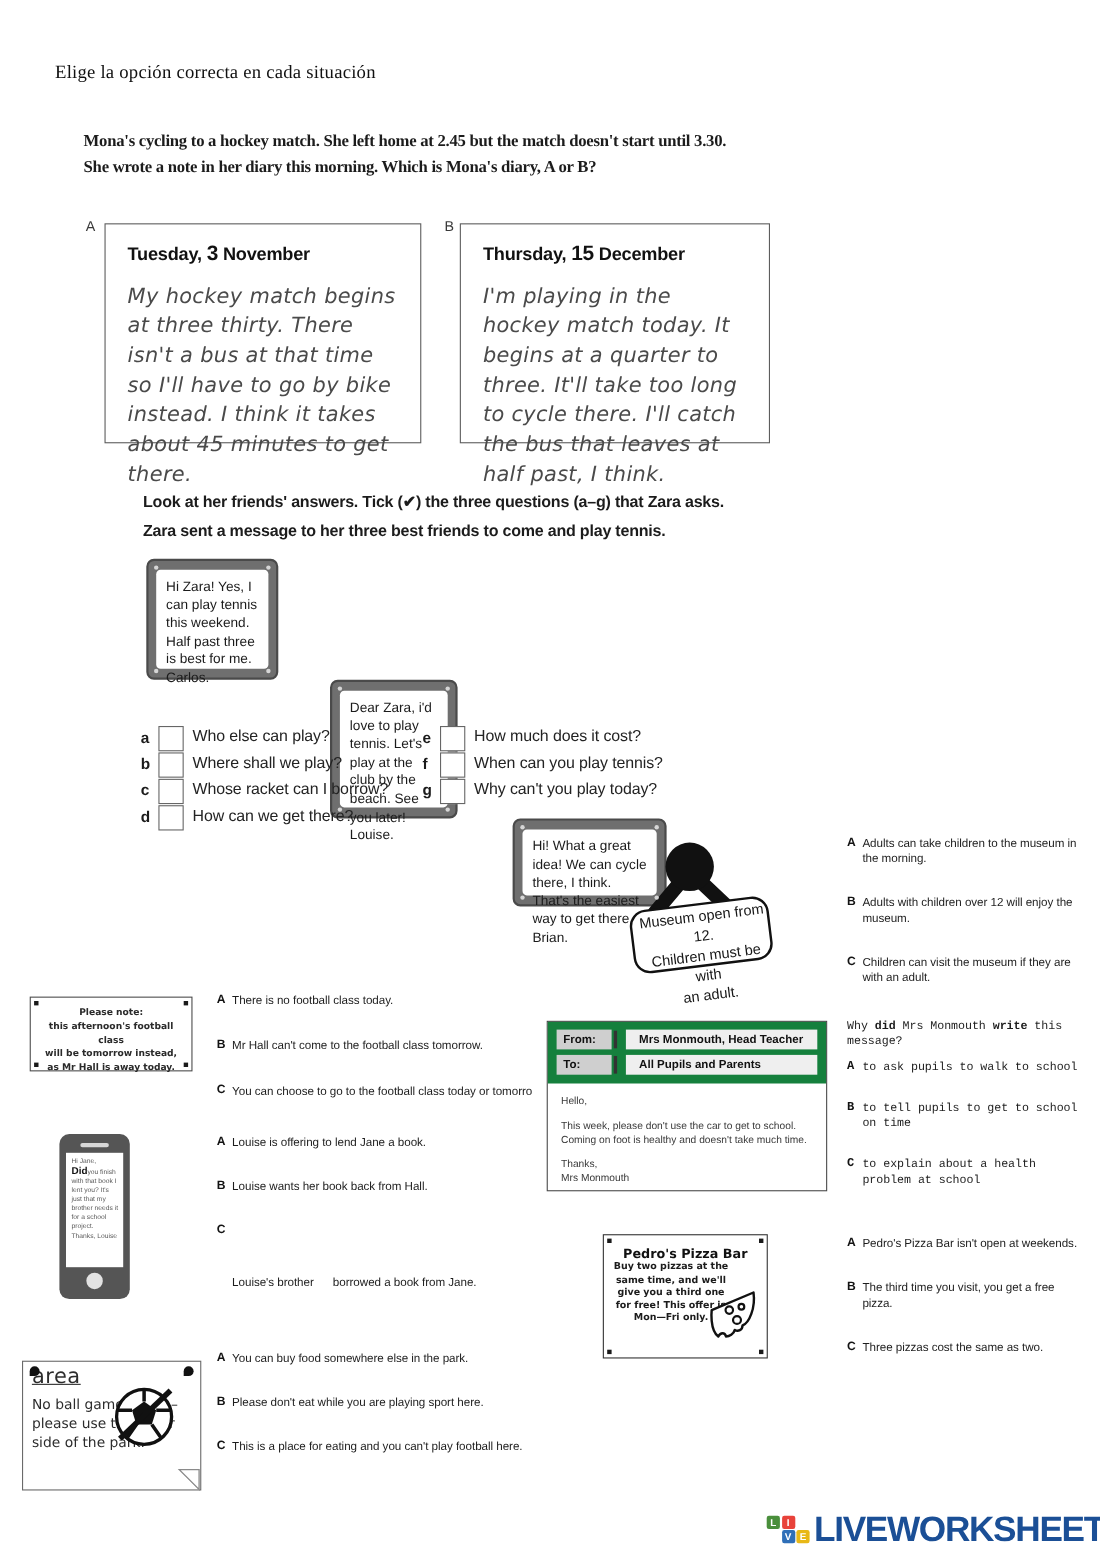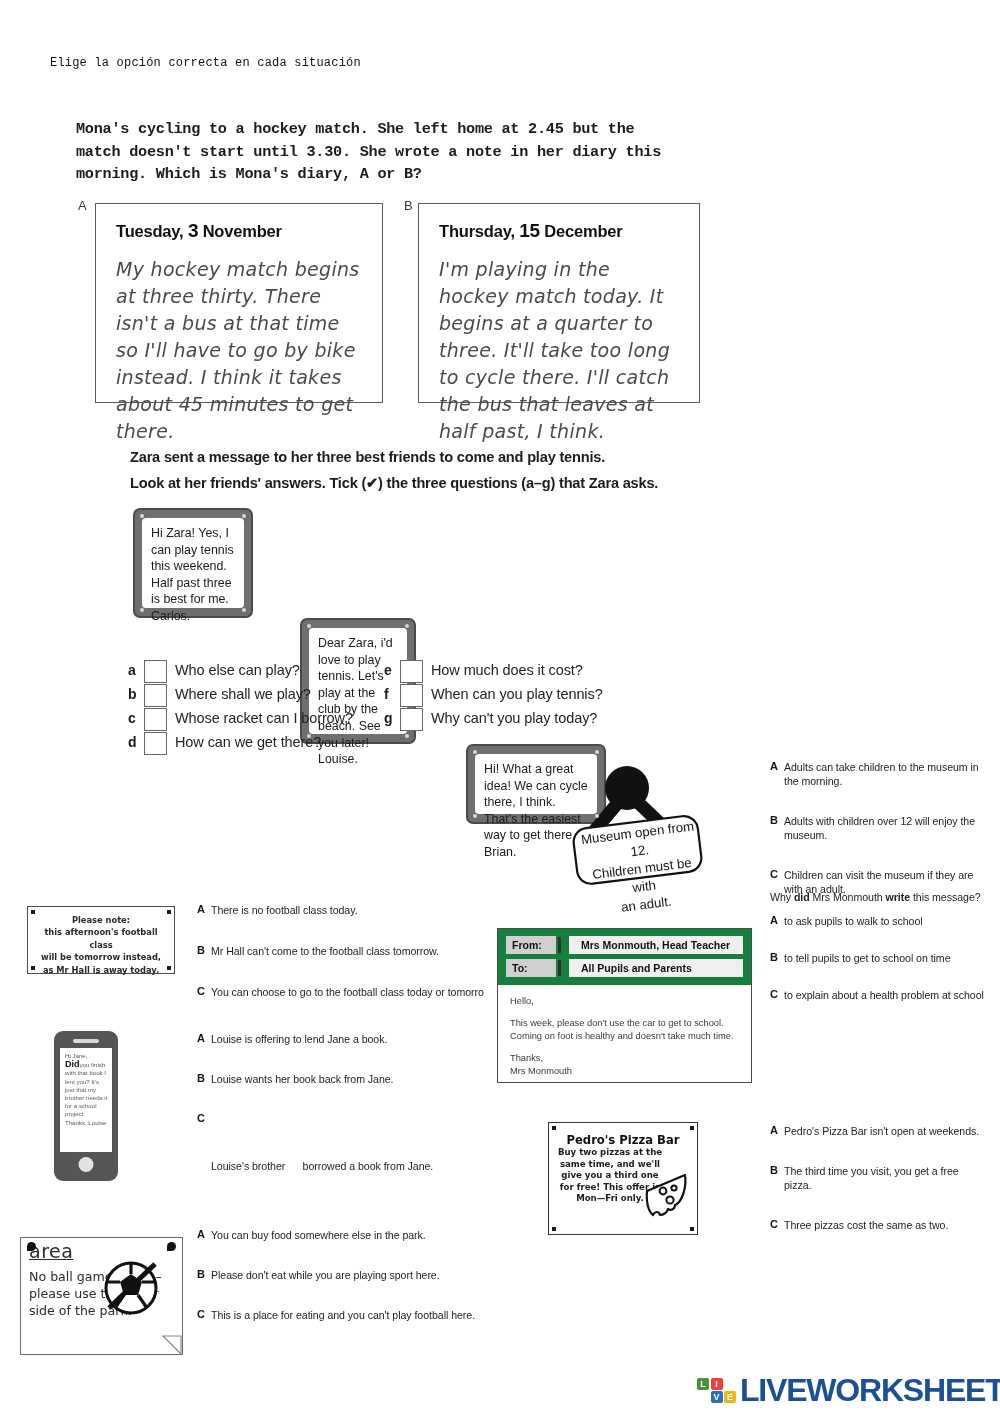--- a/index.html
+++ b/index.html
@@ -9,28 +9,28 @@
     background:#ffffff;
     font-family:"Liberation Sans", sans-serif;
     color:#000;
     overflow:hidden;
   }
   .abs { position:absolute; }
 
   
   #instruction {
     left:50px; top:56px;
-    font-family:Liberation Mono, monospace;
-    font-size:12px; color:#111; letter-spacing:.2px;
+    font-family:Liberation Serif, serif;
+    font-size:17px; color:#111; letter-spacing:.2px;
   }
 
   
   #mona-prompt {
     left:76px; top:118px; width:600px;
-    font-family:Liberation Mono, monospace;
+    font-family:Liberation Serif, serif;
     font-weight:700; font-size:15.2px; line-height:22.5px;
     color:#1c1c1c; letter-spacing:-0.25px;
   }
   .diary-label {
     font-size:13px; color:#3a3a3a; font-weight:400;
   }
   #lblA { left:78px; top:198px; }
   #lblB { left:404px; top:198px; }
   .diary-box {
     background:#fff; border:1px solid #5d5d5d;
@@ -227,22 +227,22 @@
 <div class="abs diary-box" id="diaryB">
   <div class="diary-date">
     <span>Thursday,</span>
     <span class="num">15</span>
     <span>December</span>
   </div>
   <div class="diary-body">I'm playing in the hockey match today. It begins at a quarter to three. It'll take too long to cycle there. I'll catch the bus that leaves at half past, I think.</div>
 </div>
 
 <div class="abs" id="zara-prompt">
+  <div>Look at her friends' answers. Tick (✔) the three questions (a–g) that Zara asks.</div>
   <div>Zara sent a message to her three best friends to come and play tennis.</div>
-  <div>Look at her friends' answers. Tick (✔) the three questions (a–g) that Zara asks.</div>
 </div>
 
 <div class="abs note-outer" id="note1">
   <span class="note-inner-dots"></span>
   <div class="note-inner">
     <div class="note-text">Hi Zara! Yes, I can play tennis this weekend. Half past three is best for me. Carlos.</div>
   </div>
 </div>
 <div class="abs note-outer" id="note2">
   <span class="note-inner-dots"></span>
@@ -362,21 +362,21 @@
     </div>
   </div>
   <div class="email-body">
     <p>Hello,</p>
     <p>This week, please don't use the car to get to school. Coming on foot is healthy and doesn't take much time.</p>
     <p style="margin-bottom:0;">Thanks,</p>
     <p style="margin-bottom:0;">Mrs Monmouth</p>
   </div>
 </div>
 
-<div class="opt-group" style="left:770px; top:890px; width:215px;">
+<div class="opt-group" style="left:770px; top:926px; width:215px;font-family:Liberation Mono, monospace;">
   <div class="opt-text" style="margin-bottom:10px;">
     <span>Why </span><b>did</b><span> Mrs Monmouth </span><b>write</b><span>  this message?</span>
   </div>
   <div class="opt-row" style="margin-bottom:23px;">
     <span class="opt-letter">A</span>
     <span class="opt-text">to ask pupils to walk to school</span>
   </div>
   <div class="opt-row" style="margin-bottom:23px;">
     <span class="opt-letter">B</span>
     <span class="opt-text">to tell pupils to get to school on time</span>
@@ -398,21 +398,21 @@
   <span class="home"></span>
 </div>
 
 <div class="opt-group" style="left:197px; top:1032px; width:290px;">
   <div class="opt-row" style="margin-bottom:26px;">
     <span class="opt-letter">A</span>
     <span class="opt-text">Louise is offering to lend Jane a book.</span>
   </div>
   <div class="opt-row" style="margin-bottom:26px;">
     <span class="opt-letter">B</span>
-    <span class="opt-text">Louise wants her book back from Jane.</span>
+    <span class="opt-text">Louise wants her book back from Hall.</span>
   </div>
   <div class="opt-row">
     <span class="opt-letter">C</span>
     <span class="opt-text" style="white-space:pre;margin-top:47px;">Louise's brother      borrowed a book from Jane.</span>
   </div>
 </div>
 
 <div class="abs" id="pizza">
   <span class="corner-sq cs-tl"></span>
   <span class="corner-sq cs-tr"></span>

